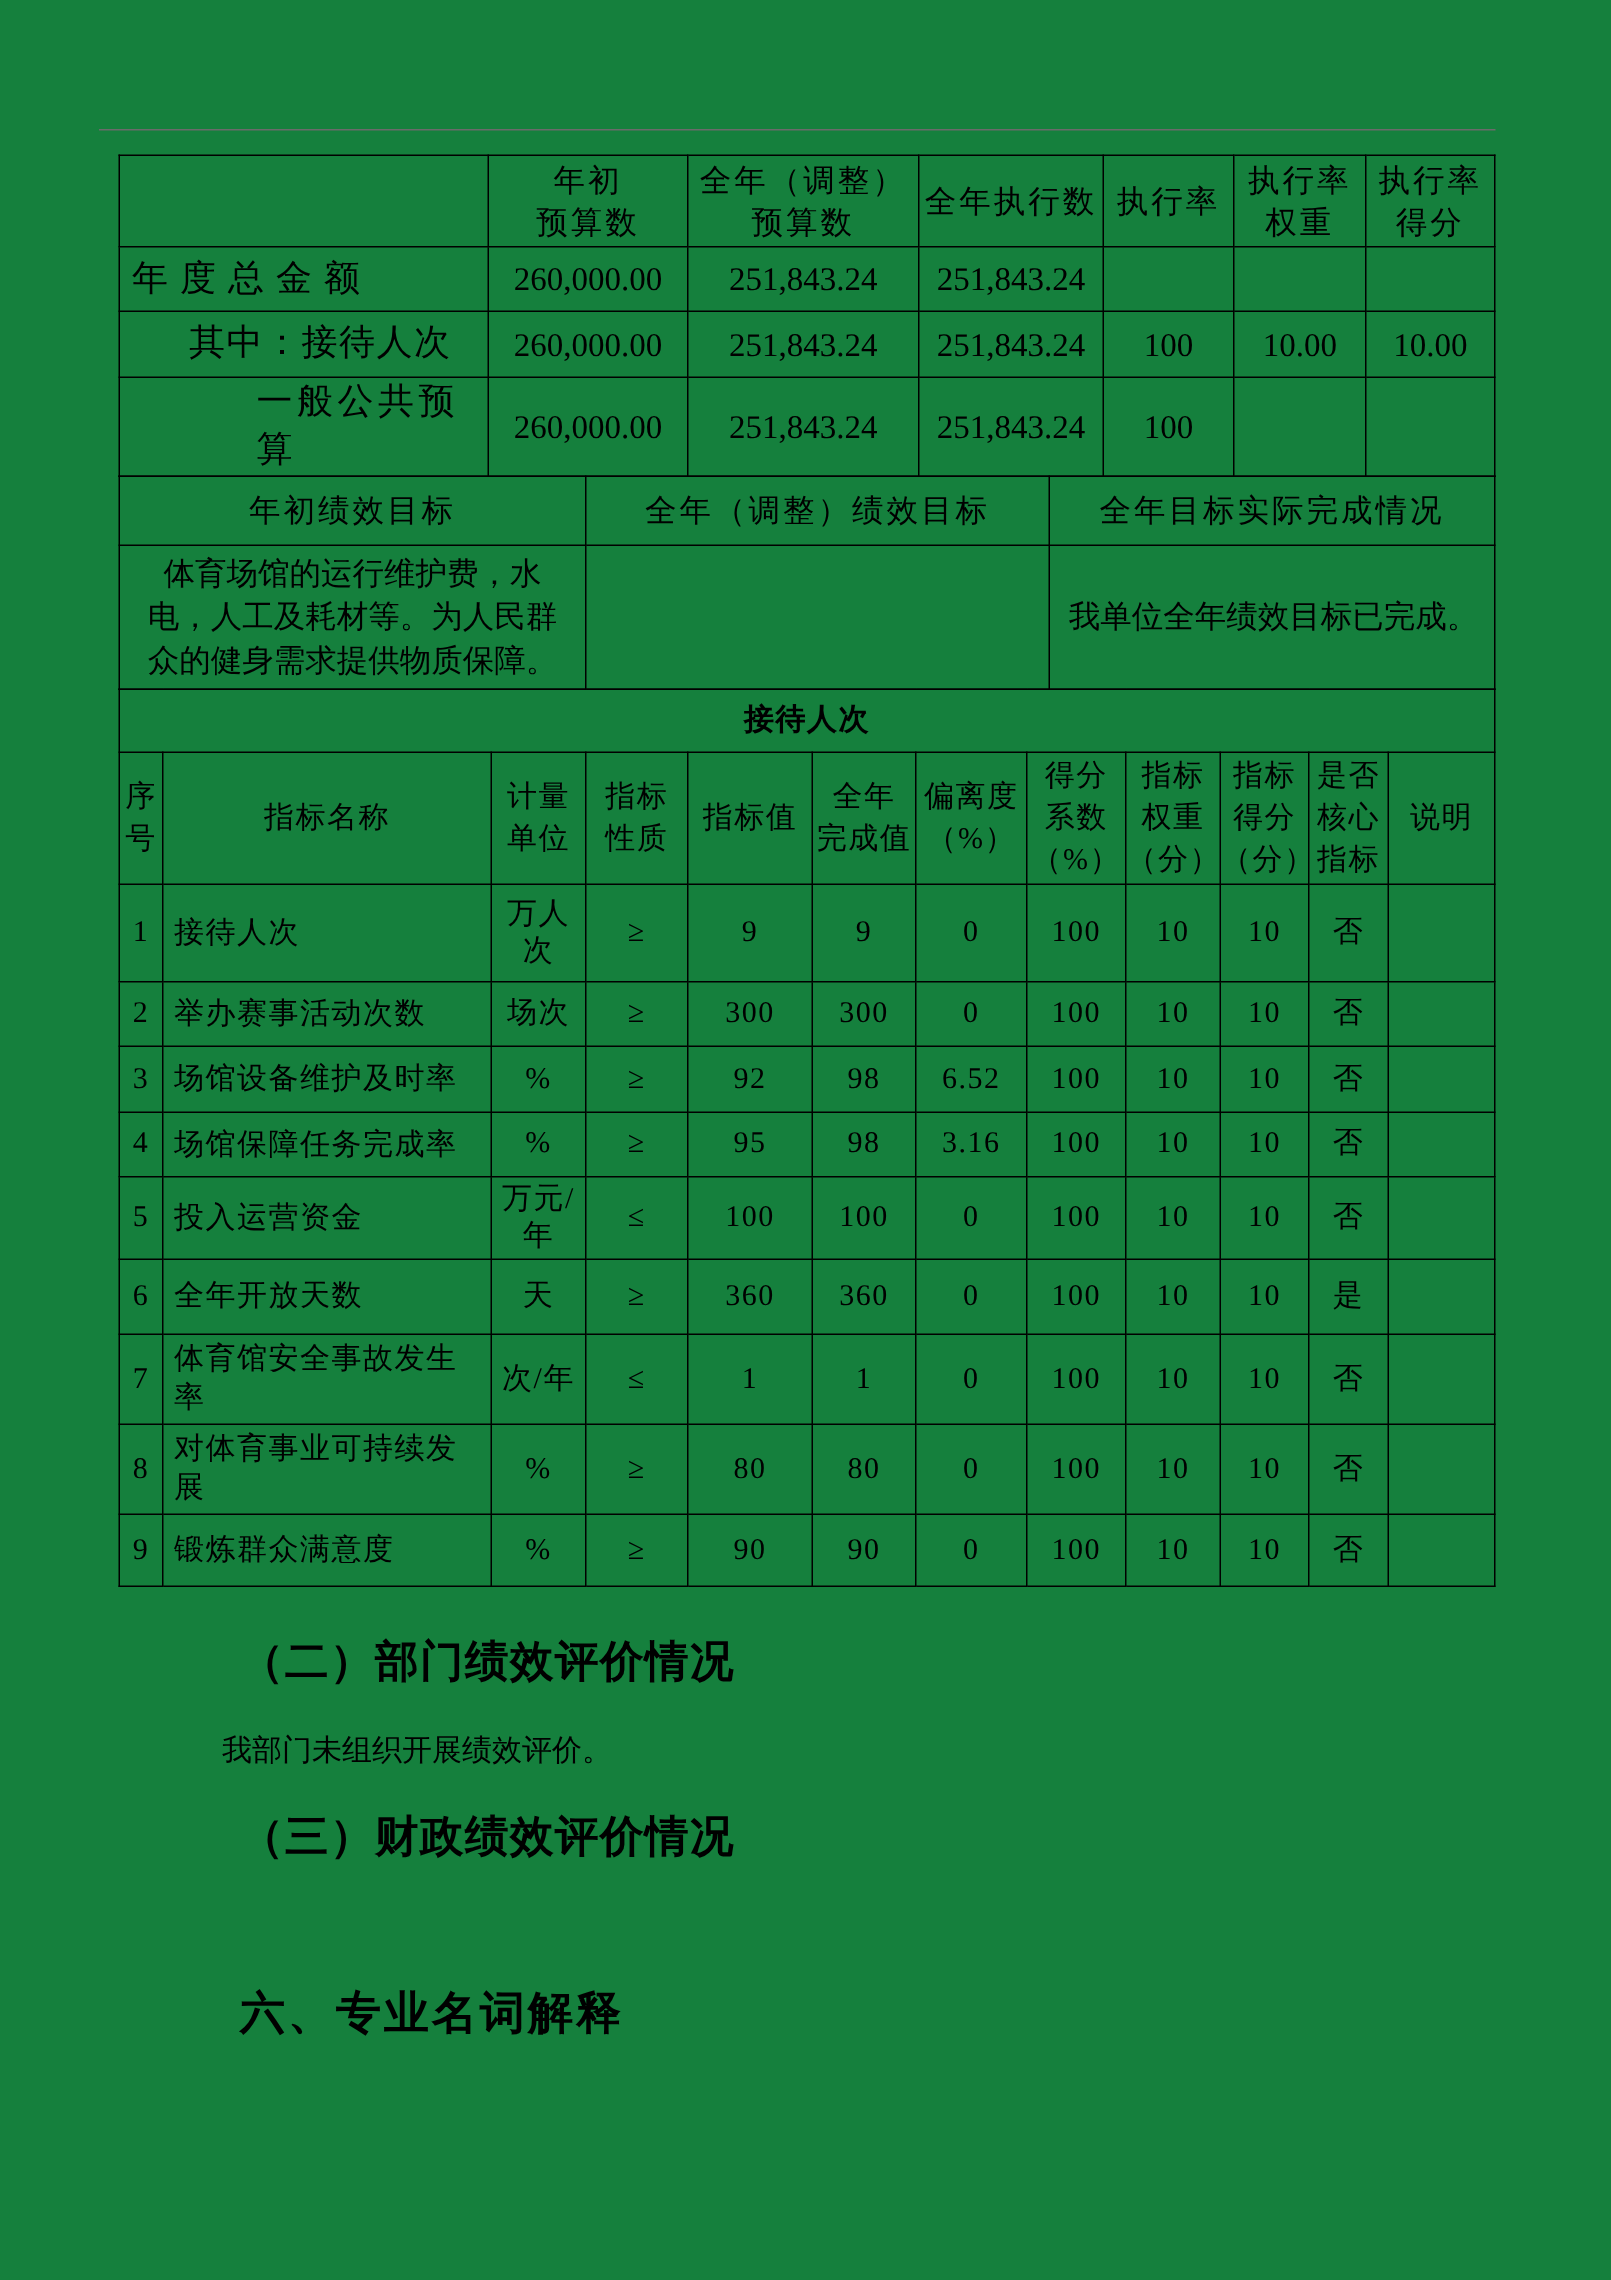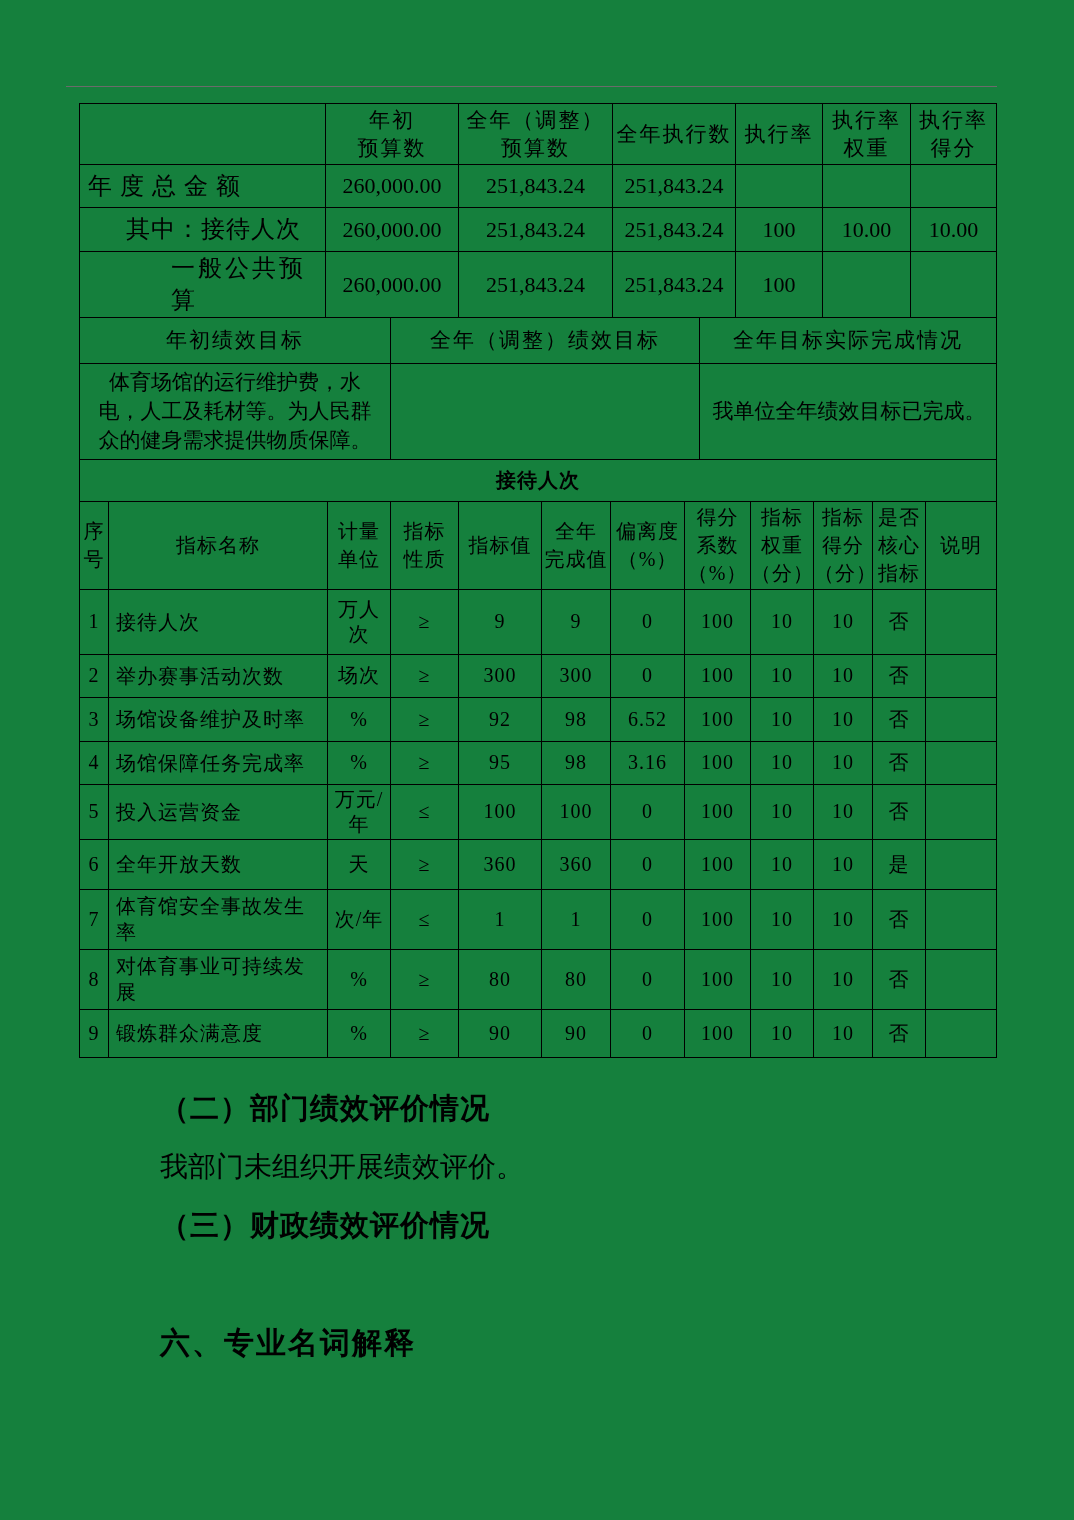--- a/index.html
+++ b/index.html
@@ -34,21 +34,21 @@
   
   .t-ind td{font-size:20px;letter-spacing:1px;}
   .t-ind .hdr td{line-height:28px;}
   .t-ind .name{text-align:left;padding:2px 22px 2px 7px;line-height:26px;letter-spacing:1px;}
   .t-ind .unit{line-height:25px;}
   
   .f-h{
     position:absolute;left:160px;font-weight:bold;font-size:29px;
     letter-spacing:1px;line-height:36px;white-space:nowrap;
   }
-  .f-p{position:absolute;left:160px;font-size:28px;line-height:34px;white-space:nowrap;}
+  .f-p{position:absolute;left:148px;font-size:20px;line-height:34px;white-space:nowrap;}
   .f-h.sans{font-family:"Liberation Sans","DejaVu Sans",sans-serif;font-size:30px;letter-spacing:2px;}
 </style>
 </head>
 <body>
 
 <div class="page">
   <div class="top-rule"></div>
 
   <div class="tables">
 

